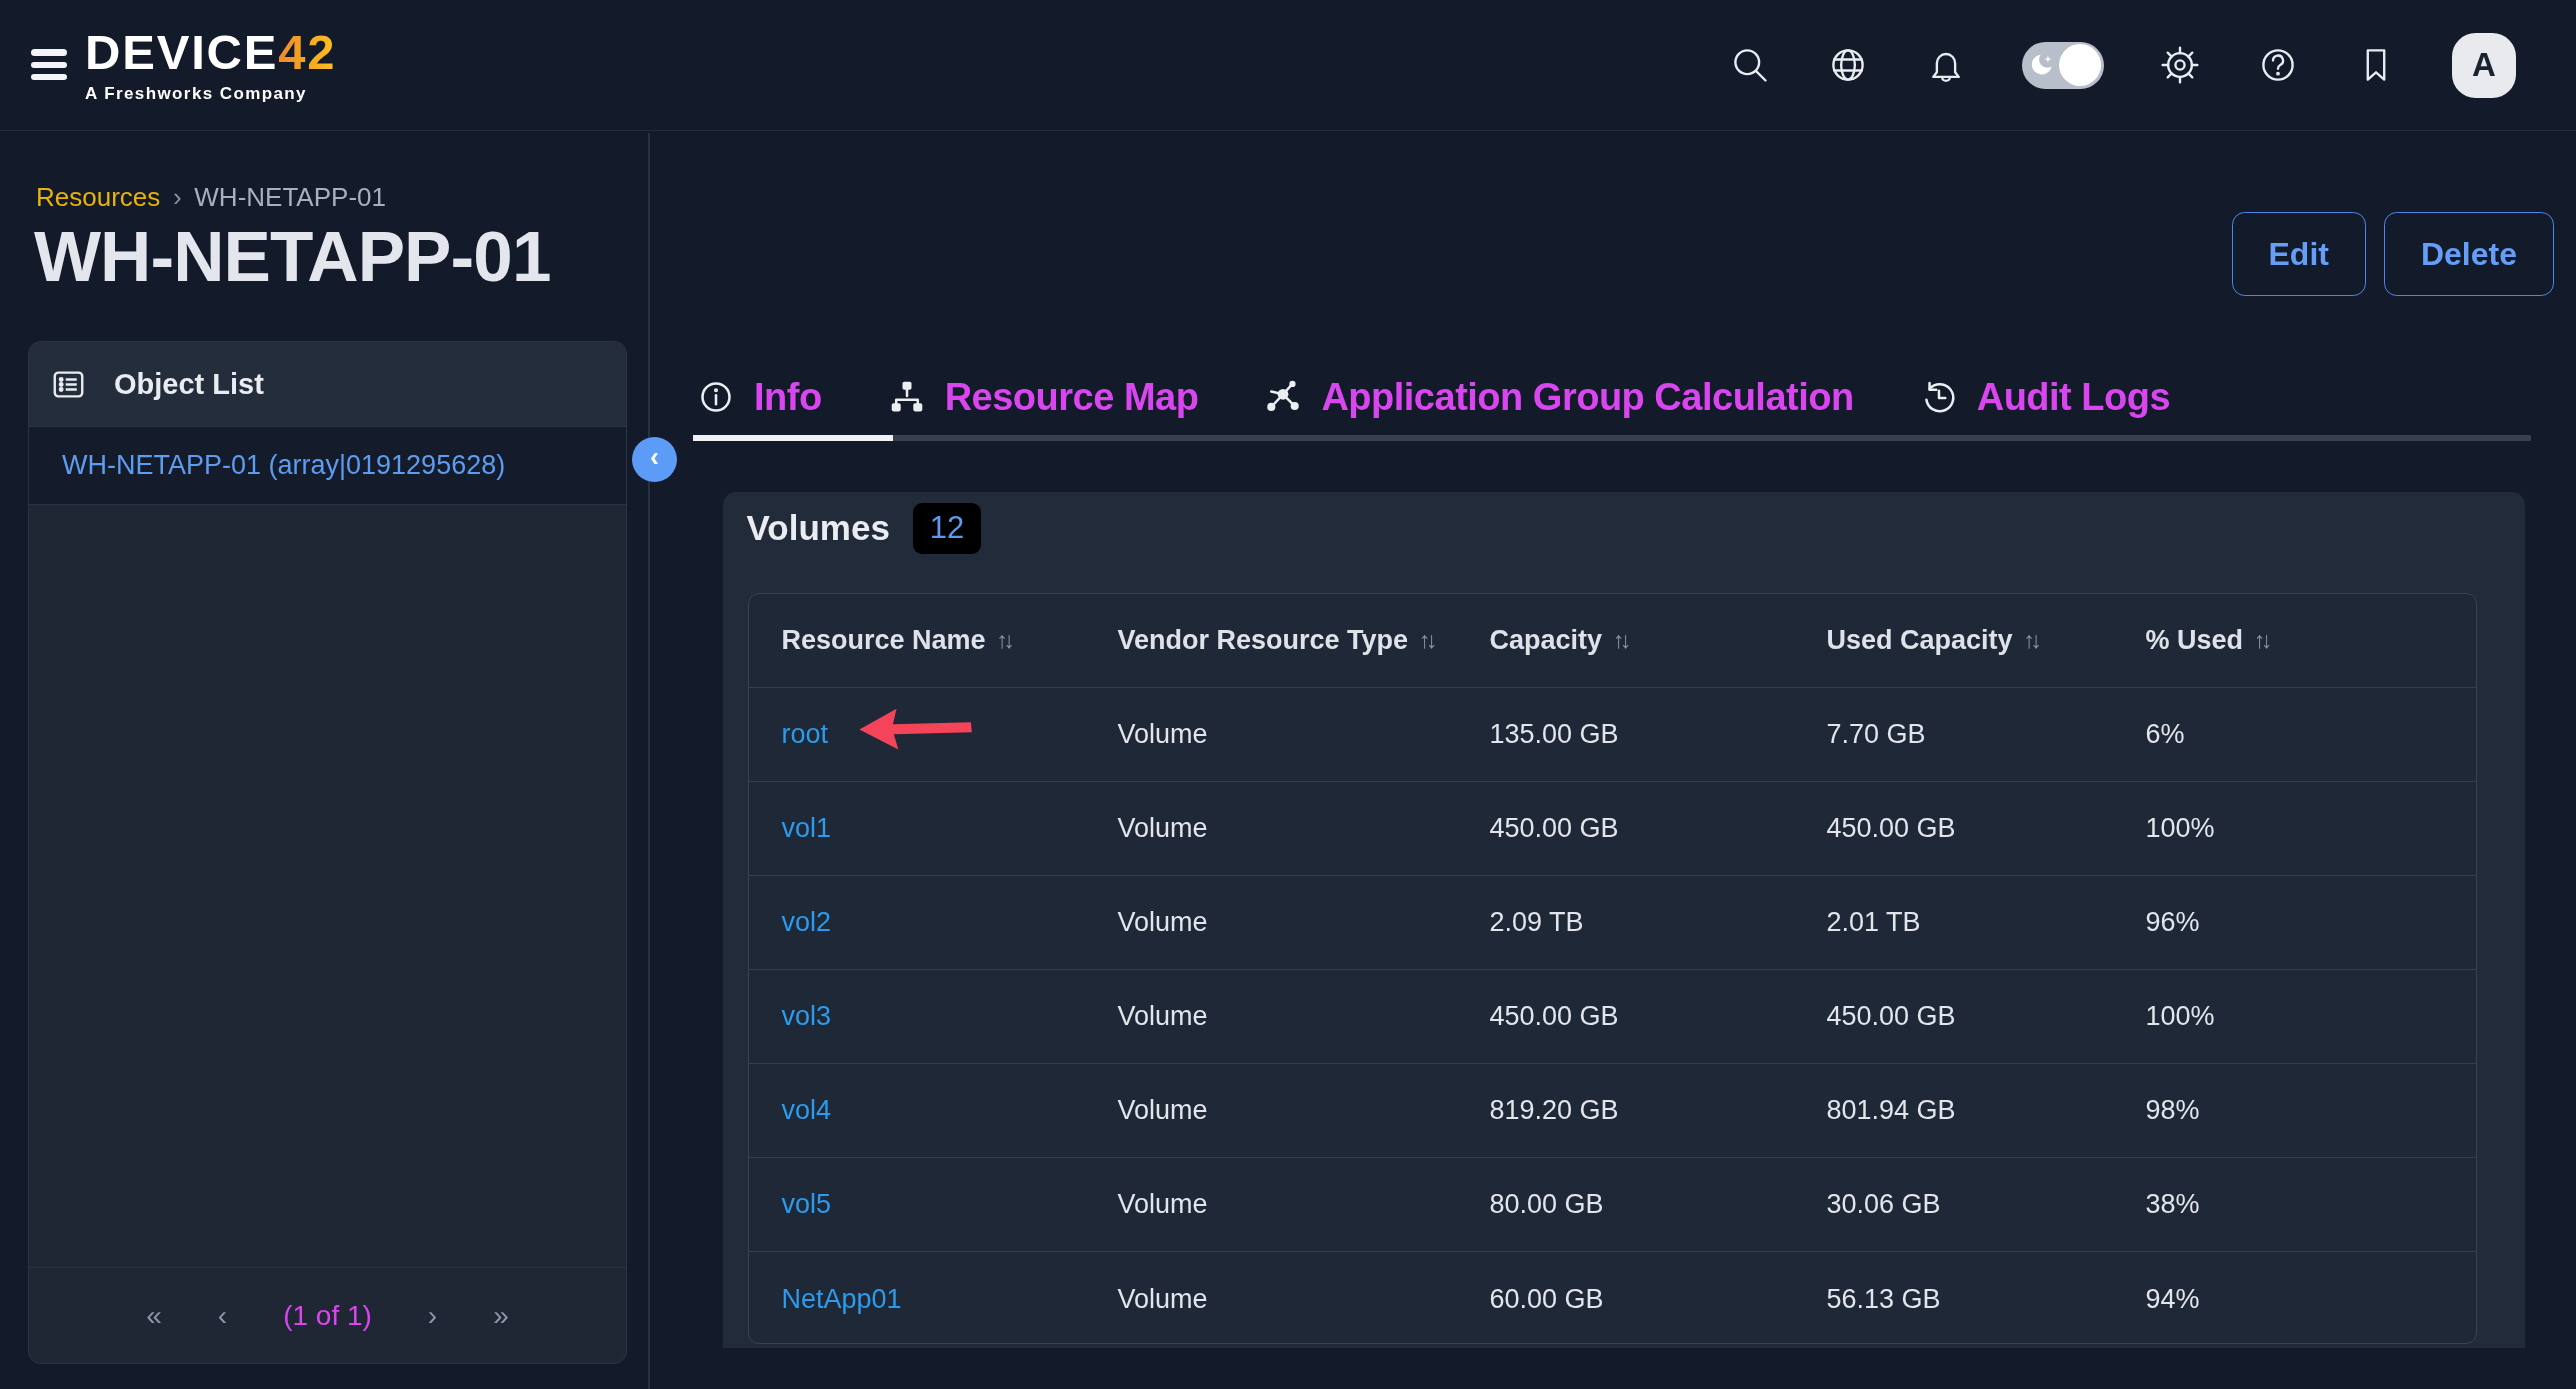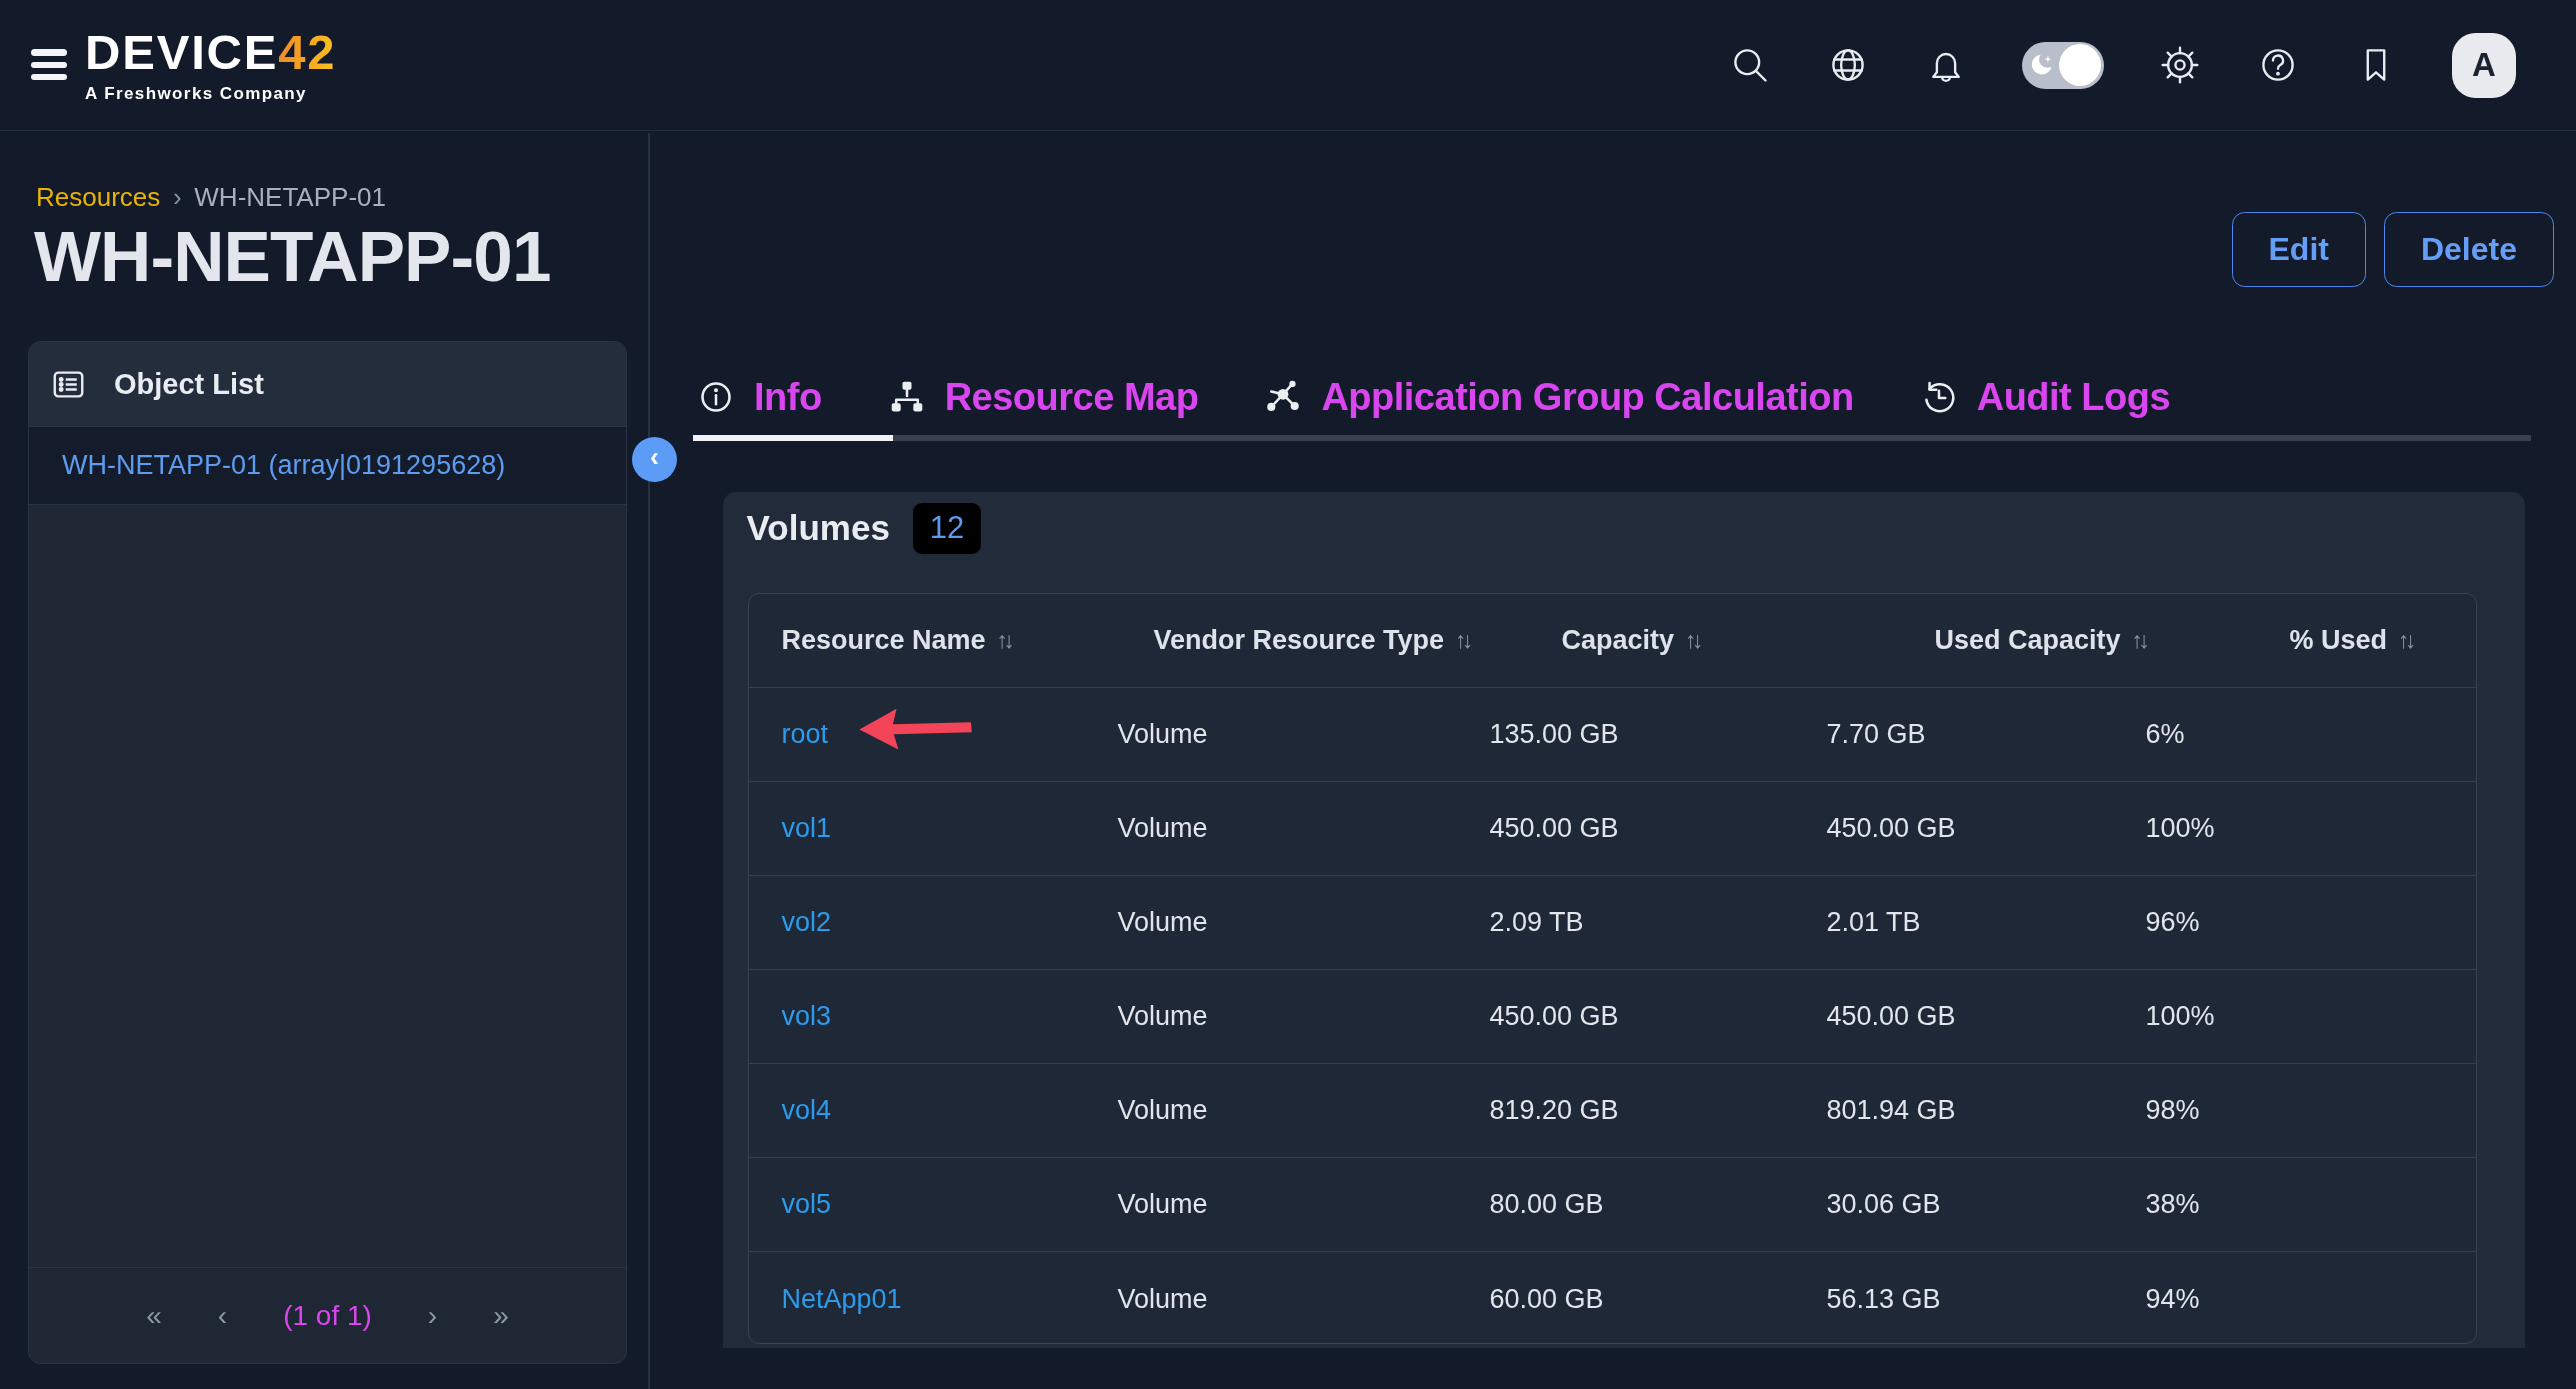--- a/index.html
+++ b/index.html
@@ -45,21 +45,21 @@
   .breadcrumb { position:absolute; left:36px; top:182px; font-size:26px; display:flex; gap:12.7px; align-items:center; }
   .crumb-link { color:#eab308; cursor:pointer; }
   .crumb-sep { color:#8892A2; }
   .crumb-current { color:#A8B0BD; }
   .page-title {
     position:absolute; left:34px; top:216px; font-size:71px; font-weight:800;
     letter-spacing:-0.9px; color:#E3E7ED;
   }
   .actions { position:absolute; top:212px; right:22px; display:flex; gap:18px; height:75px; }
   .btn {
-    height:75px; border-radius:12.7px; font-size:32px; font-weight:bold;
+    height:84px; border-radius:12.7px; font-size:32px; font-weight:bold;
     display:flex; align-items:center; justify-content:center; cursor:pointer;
     font-family:"Liberation Sans", sans-serif;
     text-align:right;
   }
   .btn-outline {
     background:transparent; border:1.8px solid #4F86EE; color:#659EF6; padding:0 36px;
   }
   .btn-primary {
     background:#67A3F7; border:none; color:#0E1624; padding:0 33px; gap:16.3px; border-radius:16.3px;
   }
@@ -115,21 +115,21 @@
   }
   .vtable {
     position:absolute; left:24.5px; top:101px; width:1729px; height:751px;
     border:1.8px solid #3A4353; border-radius:11px; background:#1F2836; overflow:hidden;
   }
   .trow {
     display:grid; grid-template-columns:336px 372px 337px 319px 1fr;
     align-items:center; padding-left:33px; height:94px;
     border-bottom:1.8px solid #353E4E; font-size:27px; color:#E2E6EC;
   }
-  .trow.head { height:94px; font-weight:bold; color:#DEE3EA;gap:36px; }
+  .trow.head { height:94px; font-weight:bold; color:#DEE3EA; }
   .trow:last-child { border-bottom:none; }
   .th { display:flex; align-items:center; gap:11px; cursor:pointer; }
   .sort { font-size:23px; color:#8894A6; letter-spacing:-4.5px; font-weight:normal; }
   .cell-link { color:#2D9BEC; cursor:pointer; }
   .arrow-annotation { position:absolute; left:130px; top:213px; width:127px; height:51px; pointer-events:none; }
 </style>
 </head>
 <body>
 
 <div class="topbar">

